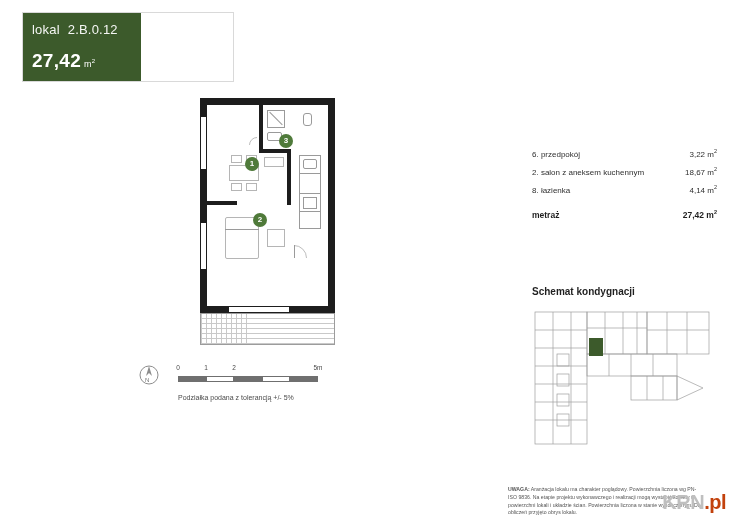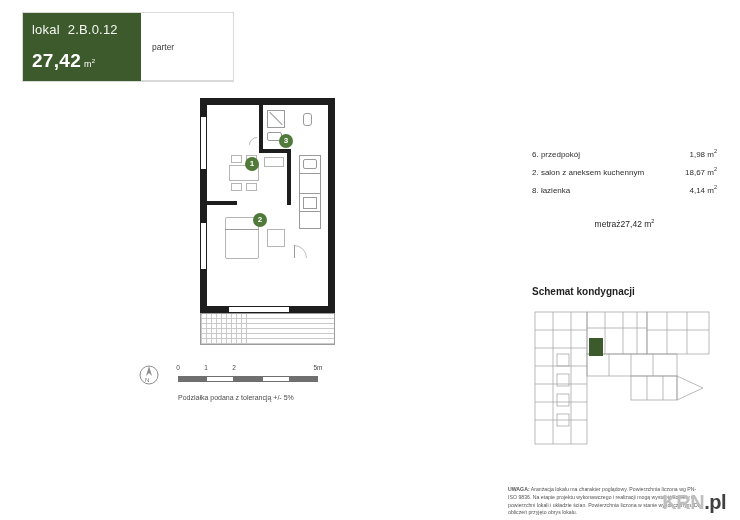--- a/index.html
+++ b/index.html
@@ -232,26 +232,26 @@
     display: flex;
     justify-content: space-between;
     align-items: baseline;
     font-size: 8px;
     color: #2f2f2f;
     margin-bottom: 7.5px;
   }
   .room-row .val sup { font-size: 5.5px; }
   .rooms-total {
     display: flex;
-    justify-content: center;
+    justify-content: space-between;
     align-items: baseline;
     font-size: 8.5px;
-    font-weight: normal;
+    font-weight: bold;
     color: #1f1f1f;
-    margin-top: 23px;
+    margin-top: 14px;
   }
   .rooms-total sup { font-size: 5.5px; }
 
   
   .schemat-title {
     position: absolute;
     left: 532px;
     top: 286px;
     font-size: 10px;
     font-weight: bold;
@@ -281,39 +281,38 @@
   .watermark {
     position: absolute;
     right: 14px;
     bottom: 6px;
     font-size: 20px;
     font-weight: bold;
     color: #bfbfbf;
     letter-spacing: -.5px;
   }
   .watermark .dot {
-    color: #404040;
+    color: #c2410c;
   }
 </style>
 </head>
 <body>
 
 <div class="page">
 
   <div class="header-box">
     <div class="header-left">
       <div class="lokal-line">
         <span>lokal</span><span class="code">2.B.0.12</span>
       </div>
       <div class="area">
         <span>27,42</span><span class="unit"><span>m</span><sup>2</sup></span>
       </div>
     </div>
     <div class="header-right">
-      <div class="cell top">parter</div>
     </div>
   </div>
 
   <div class="plan">
     <div class="plan-outer"></div>
     <div class="plan-inner">
 
       <div class="window vert" style="left:-7px; top:12px; width:7px; height:52px;"></div>
       <div class="window vert" style="left:-7px; top:118px; width:7px; height:46px;"></div>
 
@@ -383,21 +382,21 @@
       <span class="lbl" style="left:56px;">2</span>
       <span class="lbl" style="left:140px;">5m</span>
     </div>
 
     <div class="tolerance">Podziałka podana z tolerancją +/- 5%</div>
   </div>
 
   <div class="rooms">
     <div class="room-row">
       <span>6. przedpokój</span>
-      <span class="val"><span>1,98 m</span><sup>2</sup></span>
+      <span class="val"><span>3,22 m</span><sup>2</sup></span>
     </div>
     <div class="room-row">
       <span>2. salon z aneksem kuchennym</span>
       <span class="val"><span>18,67 m</span><sup>2</sup></span>
     </div>
     <div class="room-row">
       <span>8. łazienka</span>
       <span class="val"><span>4,14 m</span><sup>2</sup></span>
     </div>
     <div class="rooms-total">

